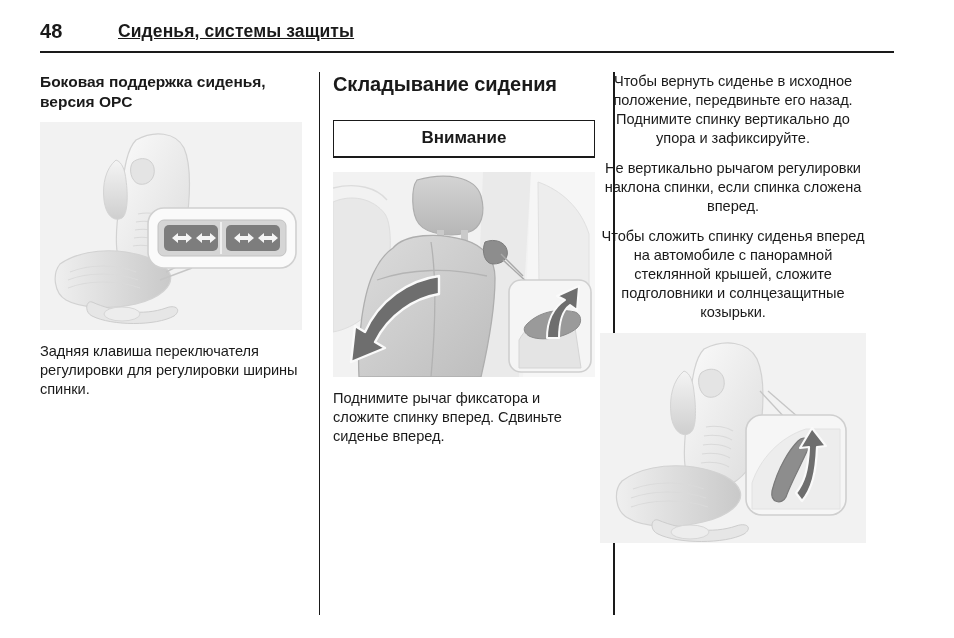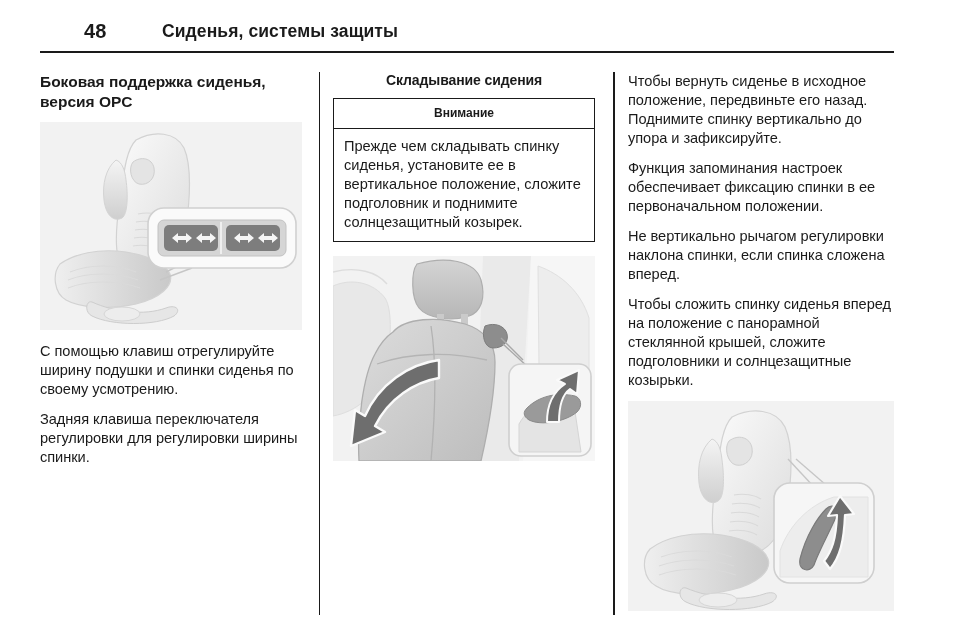--- a/index.html
+++ b/index.html
@@ -17,32 +17,32 @@
     background: #fff;
   }
 
   
   .page-header {
     position: absolute;
     left: 40px; top: 16px;
     width: 854px; height: 30px;
     display: flex;
     align-items: center;
-    margin-left: 44px;
   }
   .page-number {
     font-size: 20px;
     font-weight: bold;
     letter-spacing: .2px;
     width: 78px;
   }
   .page-chapter {
     font-size: 17.5px;
     font-weight: bold;
     letter-spacing: .1px;
+    text-decoration: underline;
   }
   .header-rule {
     position: absolute;
     left: 40px; top: 51px;
     width: 854px; height: 2px;
     background: #1a1a1a;
   }
 
   
   .columns {
@@ -50,65 +50,64 @@
     left: 0; top: 72px;
     width: 774px; height: 548px;
   }
   .col {
     position: absolute;
     top: 0;
     height: 548px;
   }
   .col-1 { left: 40px;  width: 262px; }
   .col-2 { left: 333px; width: 262px; }
-  .col-3 { left: 628px; width: 266px; }
+  .col-3 { left: 600px; width: 266px; text-align: center; }
 
   .divider {
     position: absolute;
     top: 0;
     width: 1.5px;
     height: 543px;
     background: #1a1a1a;
   }
   .divider-1 { left: 318.5px; }
   .divider-2 { left: 613px; }
 
   
   h2.sect-title {
     margin: 0 0 10px 0;
     font-size: 15.5px;
     font-weight: bold;
     line-height: 1.28;
     letter-spacing: 0;
   }
   h1.sect-title-big {
-    margin: 0 0 9px 0;
-    font-size: 14px;
+    margin: 0 0 24px 0;
+    font-size: 20px;
     font-weight: bold;
     line-height: 1.2;
     letter-spacing: -.1px;
-    text-align: center;
   }
   p.body {
     margin: 0 0 11px 0;
     font-size: 14.6px;
     line-height: 1.30;
     letter-spacing: -.05px;
   }
   p.body:last-child { margin-bottom: 0; }
 
   
   .warn-box {
     border: 1.6px solid #1a1a1a;
     margin: 0 0 14px 0;
     background: #fff;
   }
   .warn-head {
     text-align: center;
-    font-size: 12px;
+    font-size: 17px;
     font-weight: bold;
     padding: 7px 4px 8px 4px;
     border-bottom: 1.6px solid #1a1a1a;
   }
   .warn-body {
     padding: 8px 10px 9px 10px;
     font-size: 14.6px;
     line-height: 1.30;
   }
 
@@ -203,31 +202,29 @@
           <g fill="#f5f5f5">
             <path d="M132 116 l6 -5 v3 h8 v-3 l6 5 l-6 5 v-3 h-8 v3 z"></path>
             <path d="M156 116 l6 -5 v3 h8 v-3 l6 5 l-6 5 v-3 h-8 v3 z"></path>
             <path d="M194 116 l6 -5 v3 h8 v-3 l6 5 l-6 5 v-3 h-8 v3 z"></path>
             <path d="M218 116 l6 -5 v3 h8 v-3 l6 5 l-6 5 v-3 h-8 v3 z"></path>
           </g>
           <rect x="180" y="100" width="2" height="32" fill="#efefef"></rect>
         </svg>
       </div>
 
-      <p class="body">С помощью клавиш отрегулируйте ширину подушки и спинки сиденья по своему усмотрению.</p>
       <p class="body">Задняя клавиша переключателя регулировки для регулировки ширины спинки.</p>
     </div>
 
     <div class="col col-2">
 
       <h1 class="sect-title-big">Складывание сидения</h1>
 
       <div class="warn-box">
         <div class="warn-head">Внимание</div>
-        <div class="warn-body">Прежде чем складывать спинку сиденья, установите ее в вертикальное положение, сложите подголовник и поднимите солнцезащитный козырек.</div>
       </div>
 
 
       <div class="figure fig-2">
         <svg viewBox="0 0 262 205" xmlns="http://www.w3.org/2000/svg" aria-hidden="true">
           <defs>
             <linearGradient id="m1" x1="0" y1="0" x2="1" y2="1">
               <stop offset="0" stop-color="#dcdcdc"></stop>
                 <stop offset="1" stop-color="#bdbdbd"></stop>
             </linearGradient>
@@ -268,28 +265,28 @@
           <path d="M186 168 C196 150 214 142 240 142 L248 196 L186 196 Z" fill="#e4e4e4" stroke="#d5d5d5" stroke-width="1"></path>
 
           <path d="M194 152 C206 140 224 136 242 140 C248 142 250 150 244 156
                    C232 166 208 170 196 164 C190 160 190 156 194 152 Z" fill="#9a9a9a" stroke="#8a8a8a" stroke-width="1"></path>
 
           <path d="M214 166 C214 150 220 136 232 128 l-8 -4 l22 -10 l-2 24 l-7 -5
                    C230 138 226 150 226 166 Z" fill="#6e6e6e" stroke="#fafafa" stroke-width="2" stroke-linejoin="round"></path>
         </svg>
       </div>
 
+      <p class="body">Поднимите рычаг фиксатора и сложите спинку вперед. Сдвиньте сиденье вперед.</p>
     </div>
 
     <div class="col col-3">
 
       <p class="body">Чтобы вернуть сиденье в исходное положение, передвиньте его назад. Поднимите спинку вертикально до упора и зафиксируйте.</p>
-      <p class="body">Функция запоминания настроек обеспечивает фиксацию спинки в ее первоначальном положении.</p>
       <p class="body">Не вертикально рычагом регулировки наклона спинки, если спинка сложена вперед.</p>
-      <p class="body">Чтобы сложить спинку сиденья вперед на положение с панорамной стеклянной крышей, сложите подголовники и солнцезащитные козырьки.</p>
+      <p class="body">Чтобы сложить спинку сиденья вперед на автомобиле с панорамной стеклянной крышей, сложите подголовники и солнцезащитные козырьки.</p>
 
       <div class="figure fig-3" style="margin-top:6px;">
         <svg viewBox="0 0 266 210" xmlns="http://www.w3.org/2000/svg" aria-hidden="true">
           <defs>
             <linearGradient id="r1" x1="0" y1="0" x2="1" y2="1">
               <stop offset="0" stop-color="#fbfbfb"></stop>
                 <stop offset="1" stop-color="#dcdcdc"></stop>
             </linearGradient>
             <linearGradient id="r2" x1="0" y1="0" x2="0" y2="1">
               <stop offset="0" stop-color="#f4f4f4"></stop>

